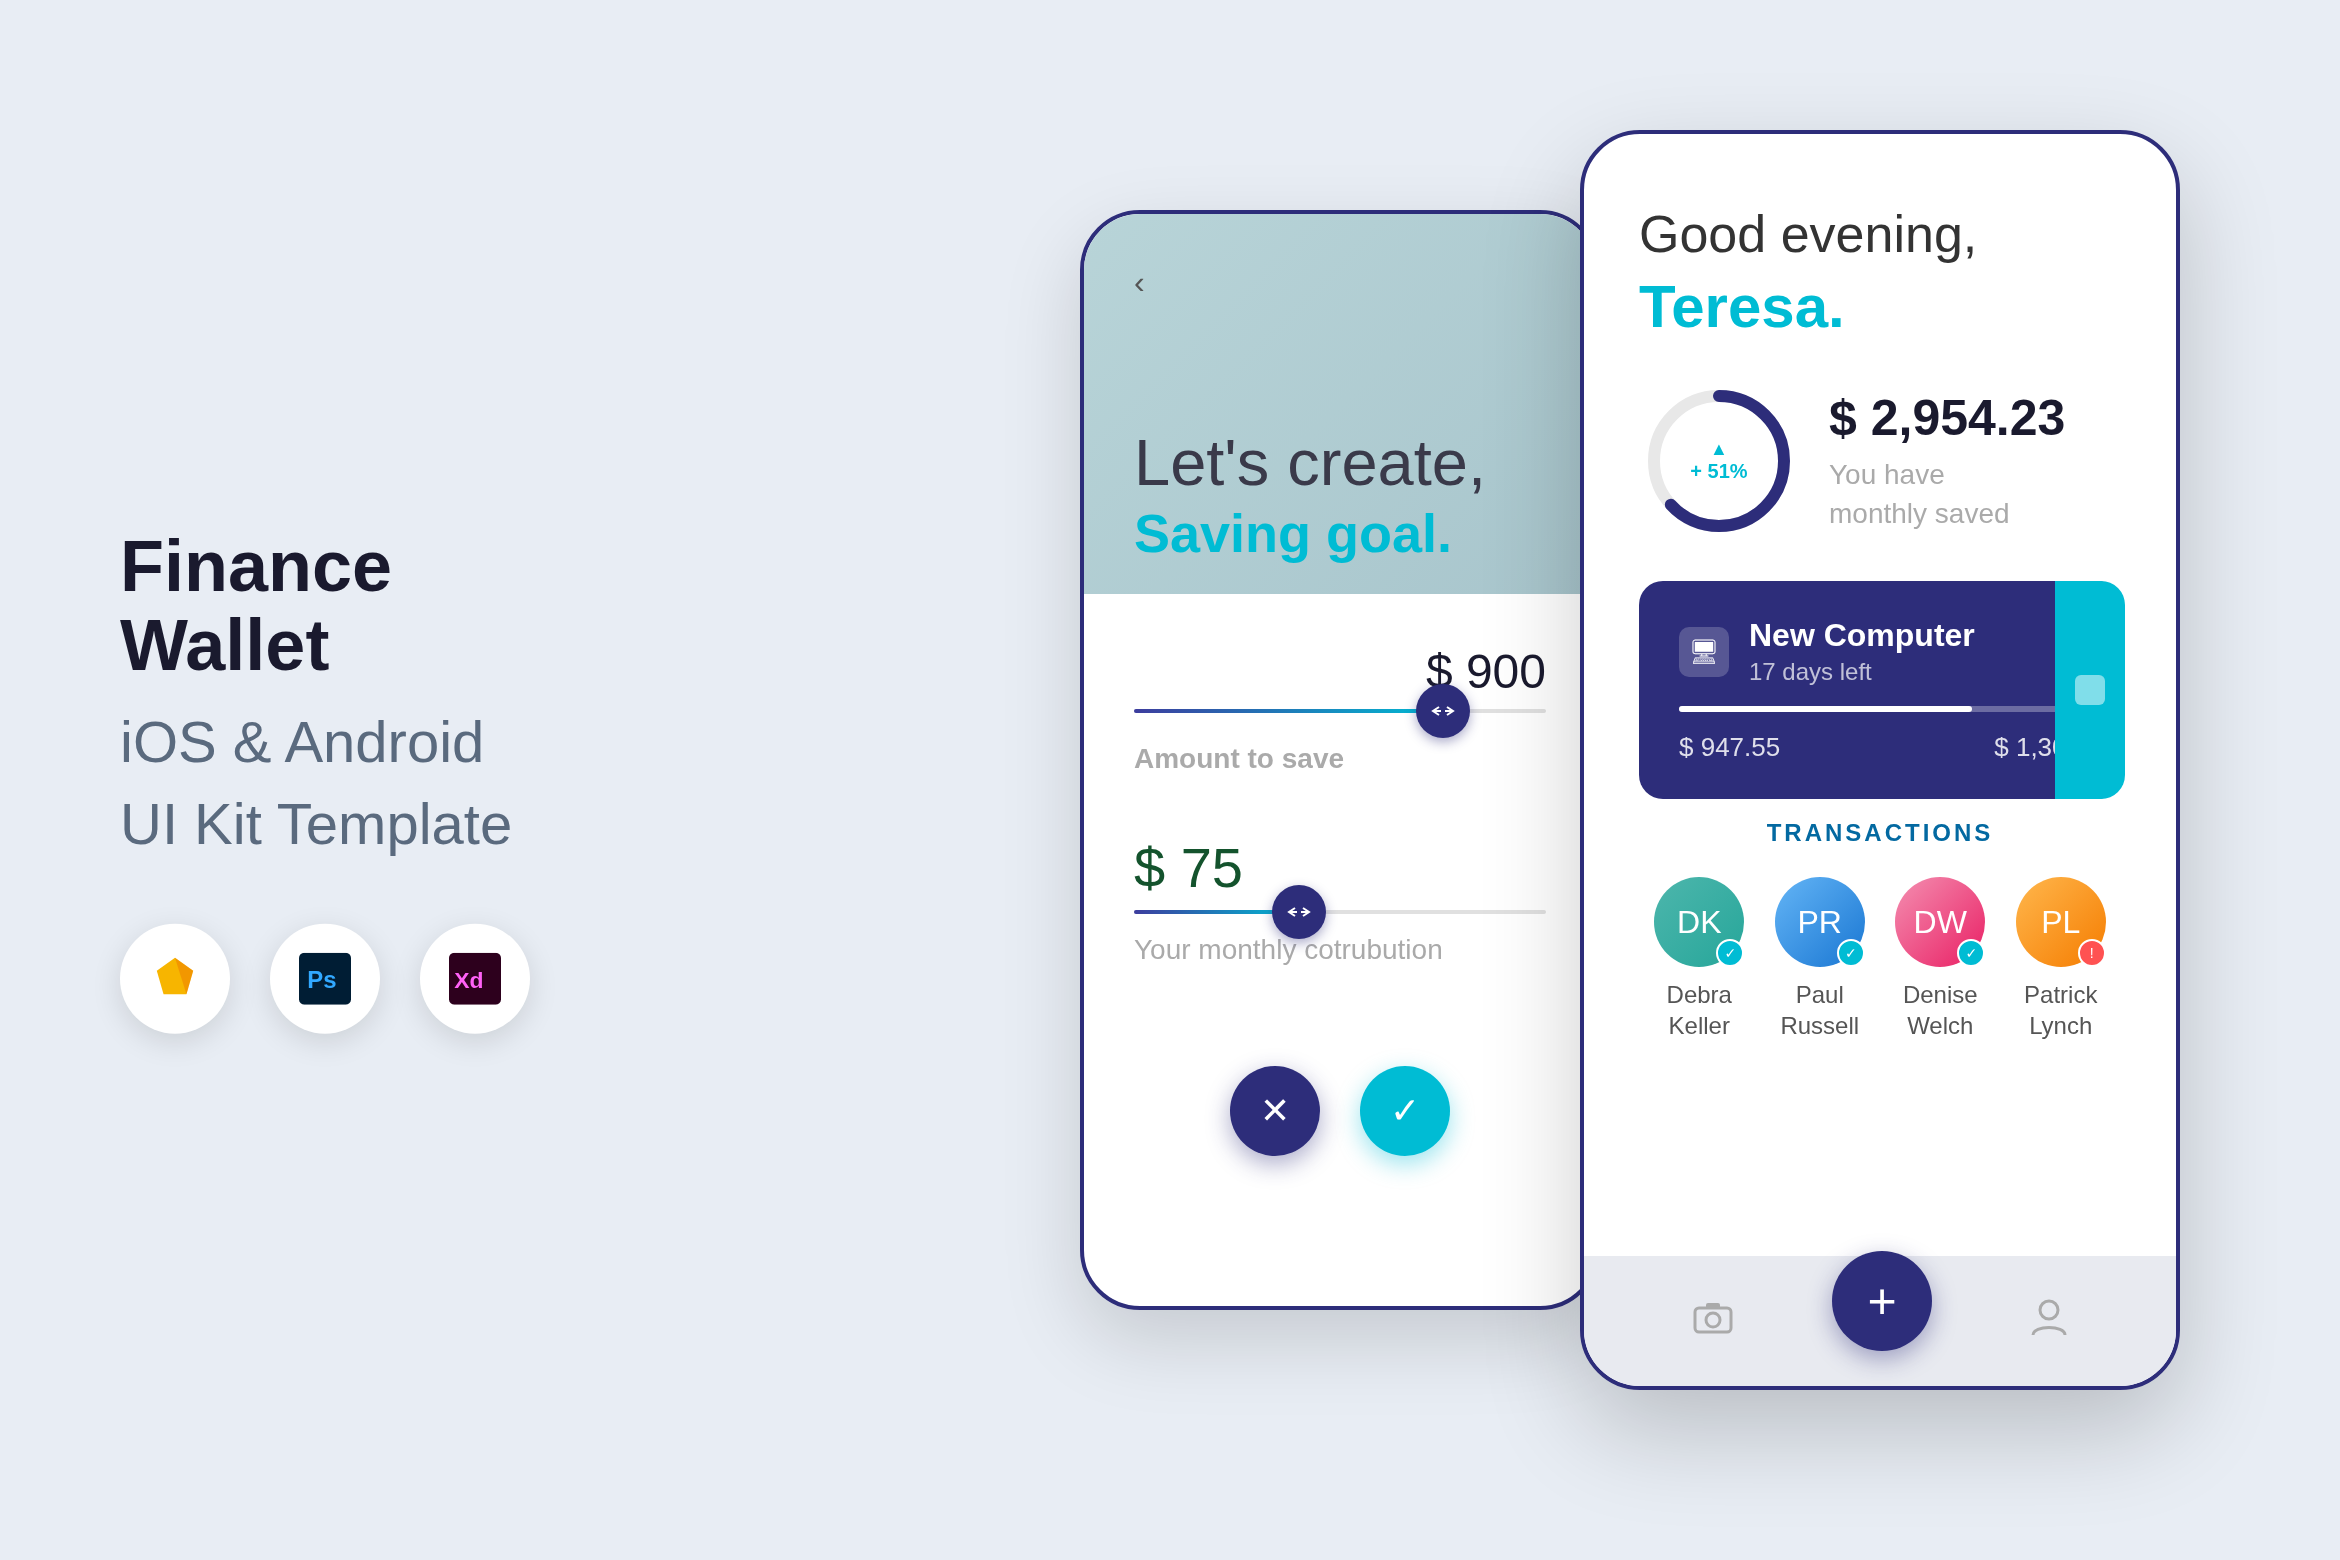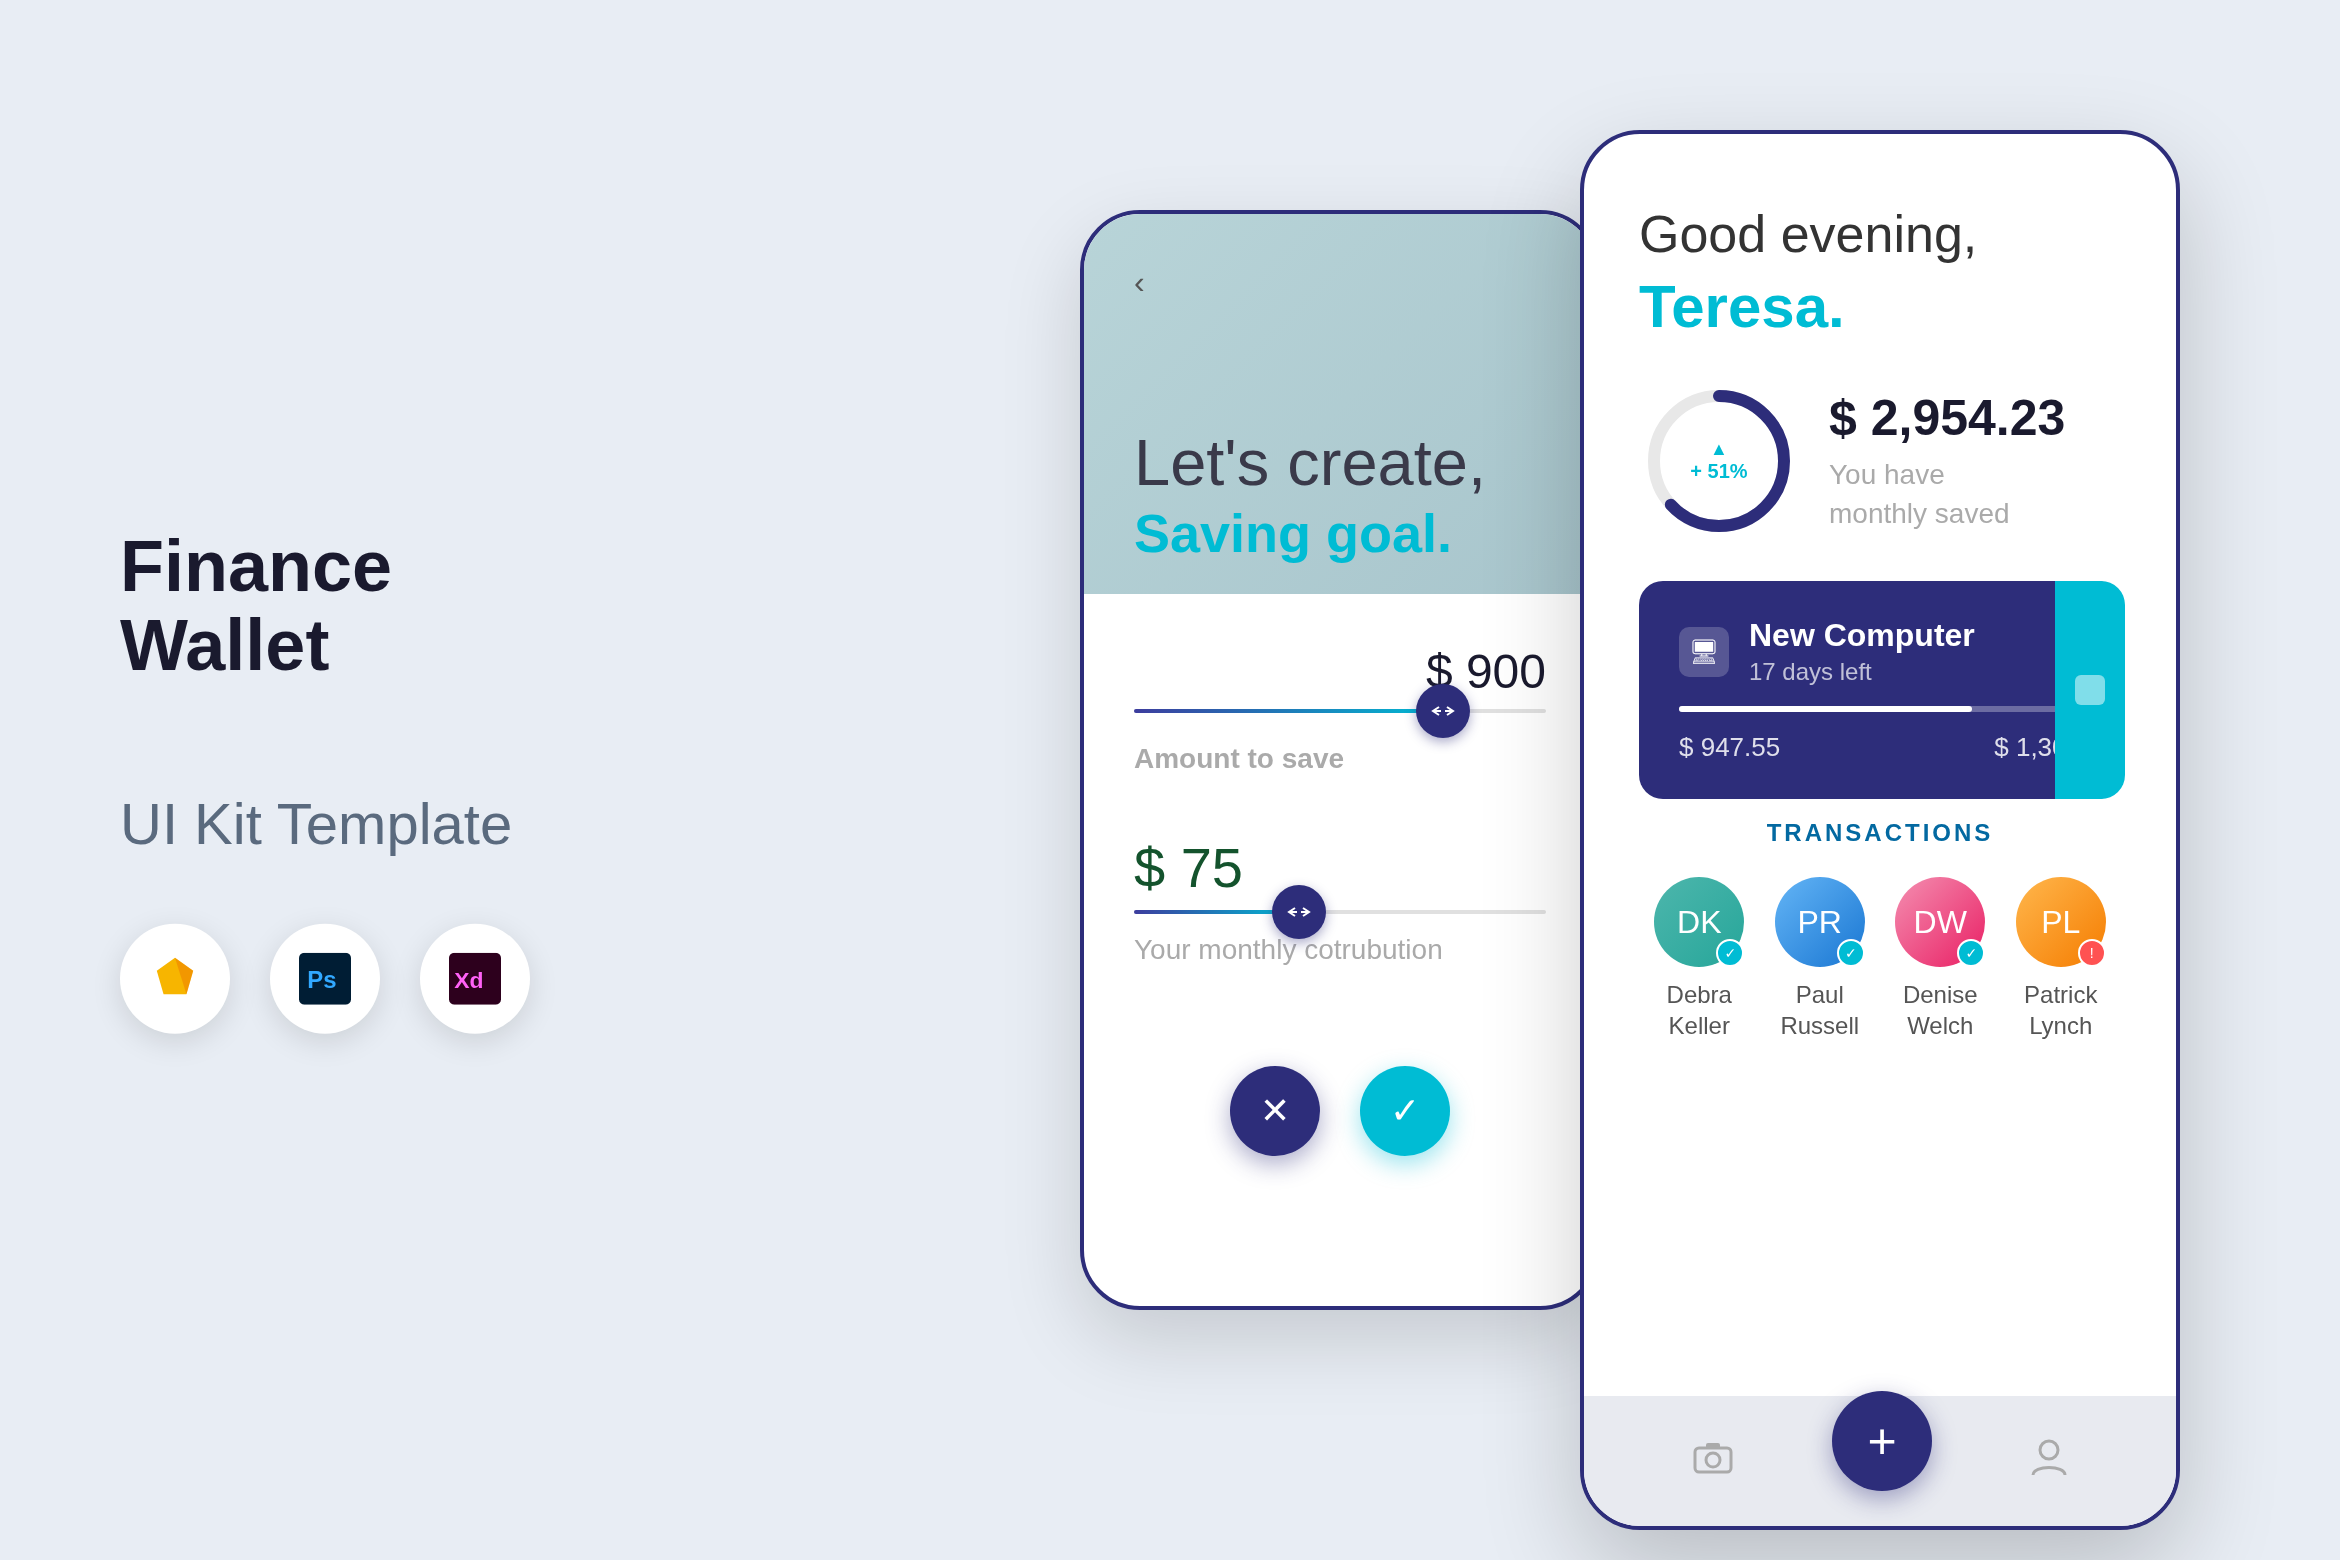--- a/index.html
+++ b/index.html
@@ -233,21 +233,21 @@
       font-size: 36px;
       box-shadow: 0 8px 24px rgba(0,188,212,0.4);
     }
 
     
     .phone-front {
       position: absolute;
       right: 0px;
       top: 0px;
       width: 600px;
-      height: 1400px;
+      height: 1260px;
       background: white;
       border-radius: 60px;
       border: 4px solid #2d2d7a;
       overflow: hidden;
       box-shadow: 0 40px 100px rgba(0,0,0,0.2);
     }
 
     .phone-front-content {
       padding: 70px 55px 0 55px;
       height: 100%;
@@ -489,21 +489,21 @@
     .av-orange { background: linear-gradient(135deg, #ffb74d, #f57c00); }
   </style>
 </head>
 <body>
 
 <div class="page-wrapper">
 
   <div class="left-section">
     <div class="app-title">Finance Wallet</div>
     <div class="app-subtitle">
-      <br>
+      <span>iOS &amp; Android</span><br>
       <span>UI Kit Template</span>
     </div>
     <div class="tool-icons">
       <div class="tool-icon-circle">
         <svg width="52" height="52" viewBox="0 0 100 100">
           <polygon points="50,10 85,35 72,80 28,80 15,35" fill="#f7b500"></polygon>
           <polygon points="50,10 85,35 72,80" fill="#ea6c00" opacity="0.4"></polygon>
         </svg>
       </div>
       <div class="tool-icon-circle">

